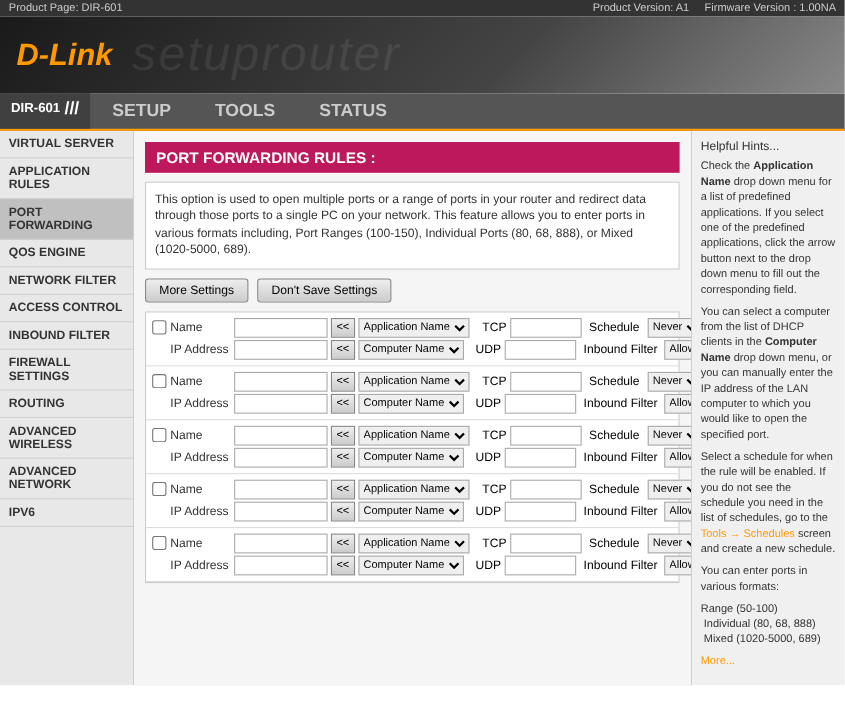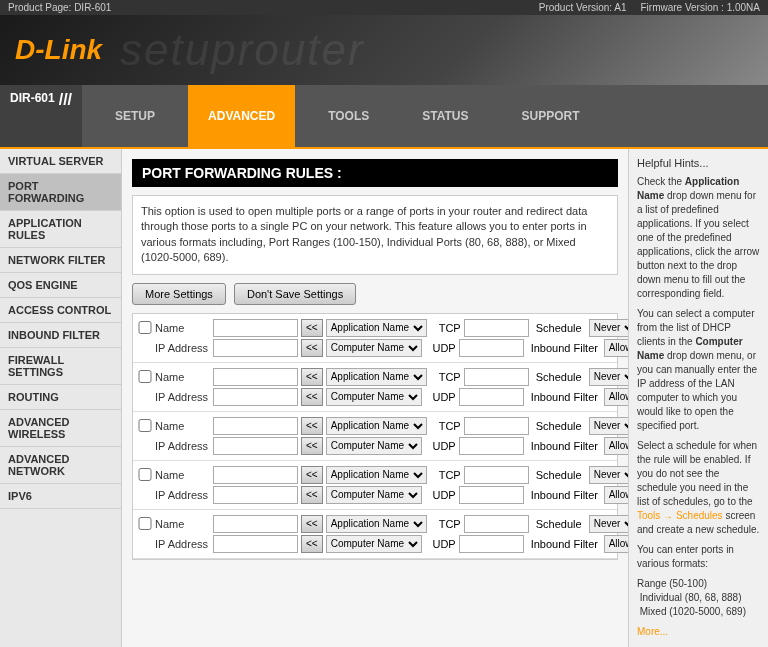--- a/index.html
+++ b/index.html
@@ -52,29 +52,28 @@
     #model-badge {
       background: #404040;
       color: #fff;
       padding: 6px 10px;
       font-weight: bold;
       font-size: 12px;
       display: flex;
       align-items: flex-start;
     }
     .nav-tab {
-      padding: 24px 20px;
+      padding: 7px 20px;
       color: #ccc;
       font-weight: bold;
-      font-size: 12px;
+      font-size: 16px;
       cursor: pointer;
       border: none;
       background: transparent;
       text-transform: uppercase;
-      margin-left: 13px;
     }
     .nav-tab.active {
       background: #f90;
       color: #fff;
     }
 
     
     #main {
       display: flex;
     }
@@ -100,21 +99,21 @@
     
     #content {
       flex: 1;
       padding: 10px;
       background: #f5f5f5;
       overflow: auto;
     }
 
     
     .page-title {
-      background: #000000;
+      background: #be185d;
       color: #fff;
       font-weight: bold;
       font-size: 14px;
       padding: 6px 10px;
       margin-bottom: 8px;
     }
 
     
     .description {
       background: #fff;
@@ -192,34 +191,32 @@
   </div>
   <div class="watermark">setuprouter</div>
 </div>
 
 <div id="nav">
   <div class="model-badge" id="model-badge">
     <span>DIR-601</span>
     <span style="font-size:16px;margin-left:4px;">///</span>
   </div>
   <button class="nav-tab">SETUP</button>
-  <button class="nav-tab active">ADVANCED</button>
   <button class="nav-tab">TOOLS</button>
   <button class="nav-tab">STATUS</button>
-  <button class="nav-tab">SUPPORT</button>
 </div>
 
 <div id="main">
 
   <div id="sidebar">
     <div class="sidebar-item">VIRTUAL SERVER</div>
+    <div class="sidebar-item">APPLICATION RULES</div>
     <div class="sidebar-item active">PORT FORWARDING</div>
-    <div class="sidebar-item">APPLICATION RULES</div>
+    <div class="sidebar-item">QOS ENGINE</div>
     <div class="sidebar-item">NETWORK FILTER</div>
-    <div class="sidebar-item">QOS ENGINE</div>
     <div class="sidebar-item">ACCESS CONTROL</div>
     <div class="sidebar-item">INBOUND FILTER</div>
     <div class="sidebar-item">FIREWALL SETTINGS</div>
     <div class="sidebar-item">ROUTING</div>
     <div class="sidebar-item">ADVANCED WIRELESS</div>
     <div class="sidebar-item">ADVANCED NETWORK</div>
     <div class="sidebar-item">IPV6</div>
   </div>
 
   <div id="content">

